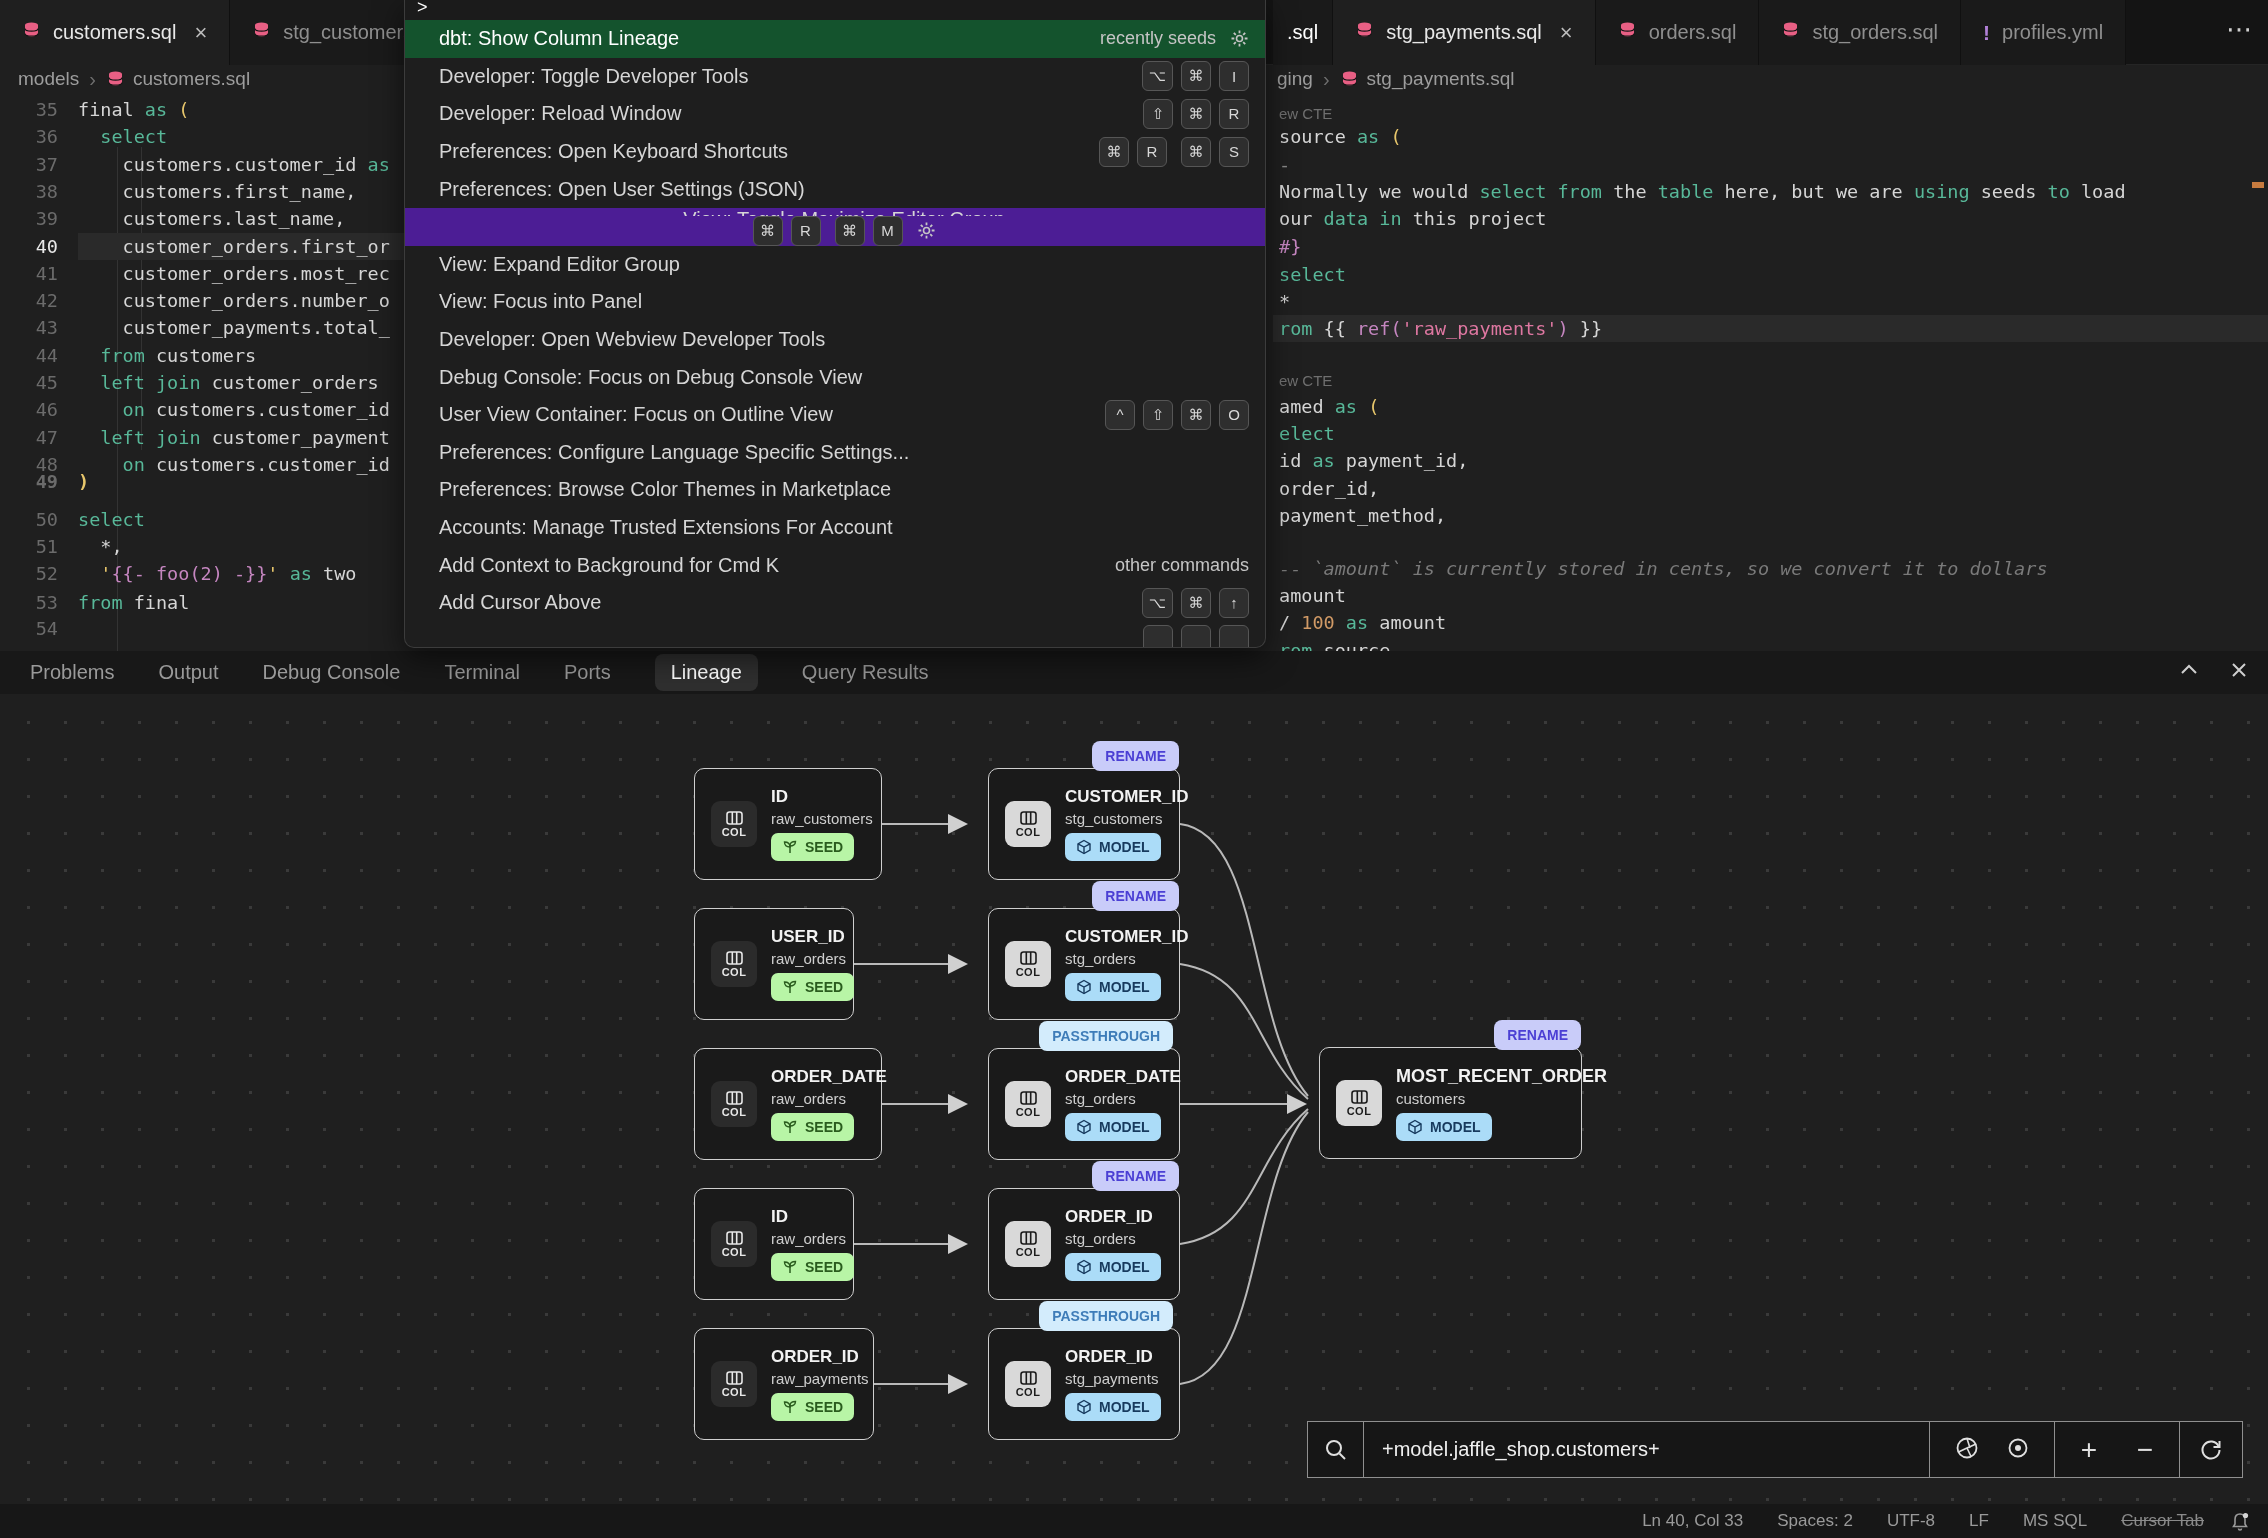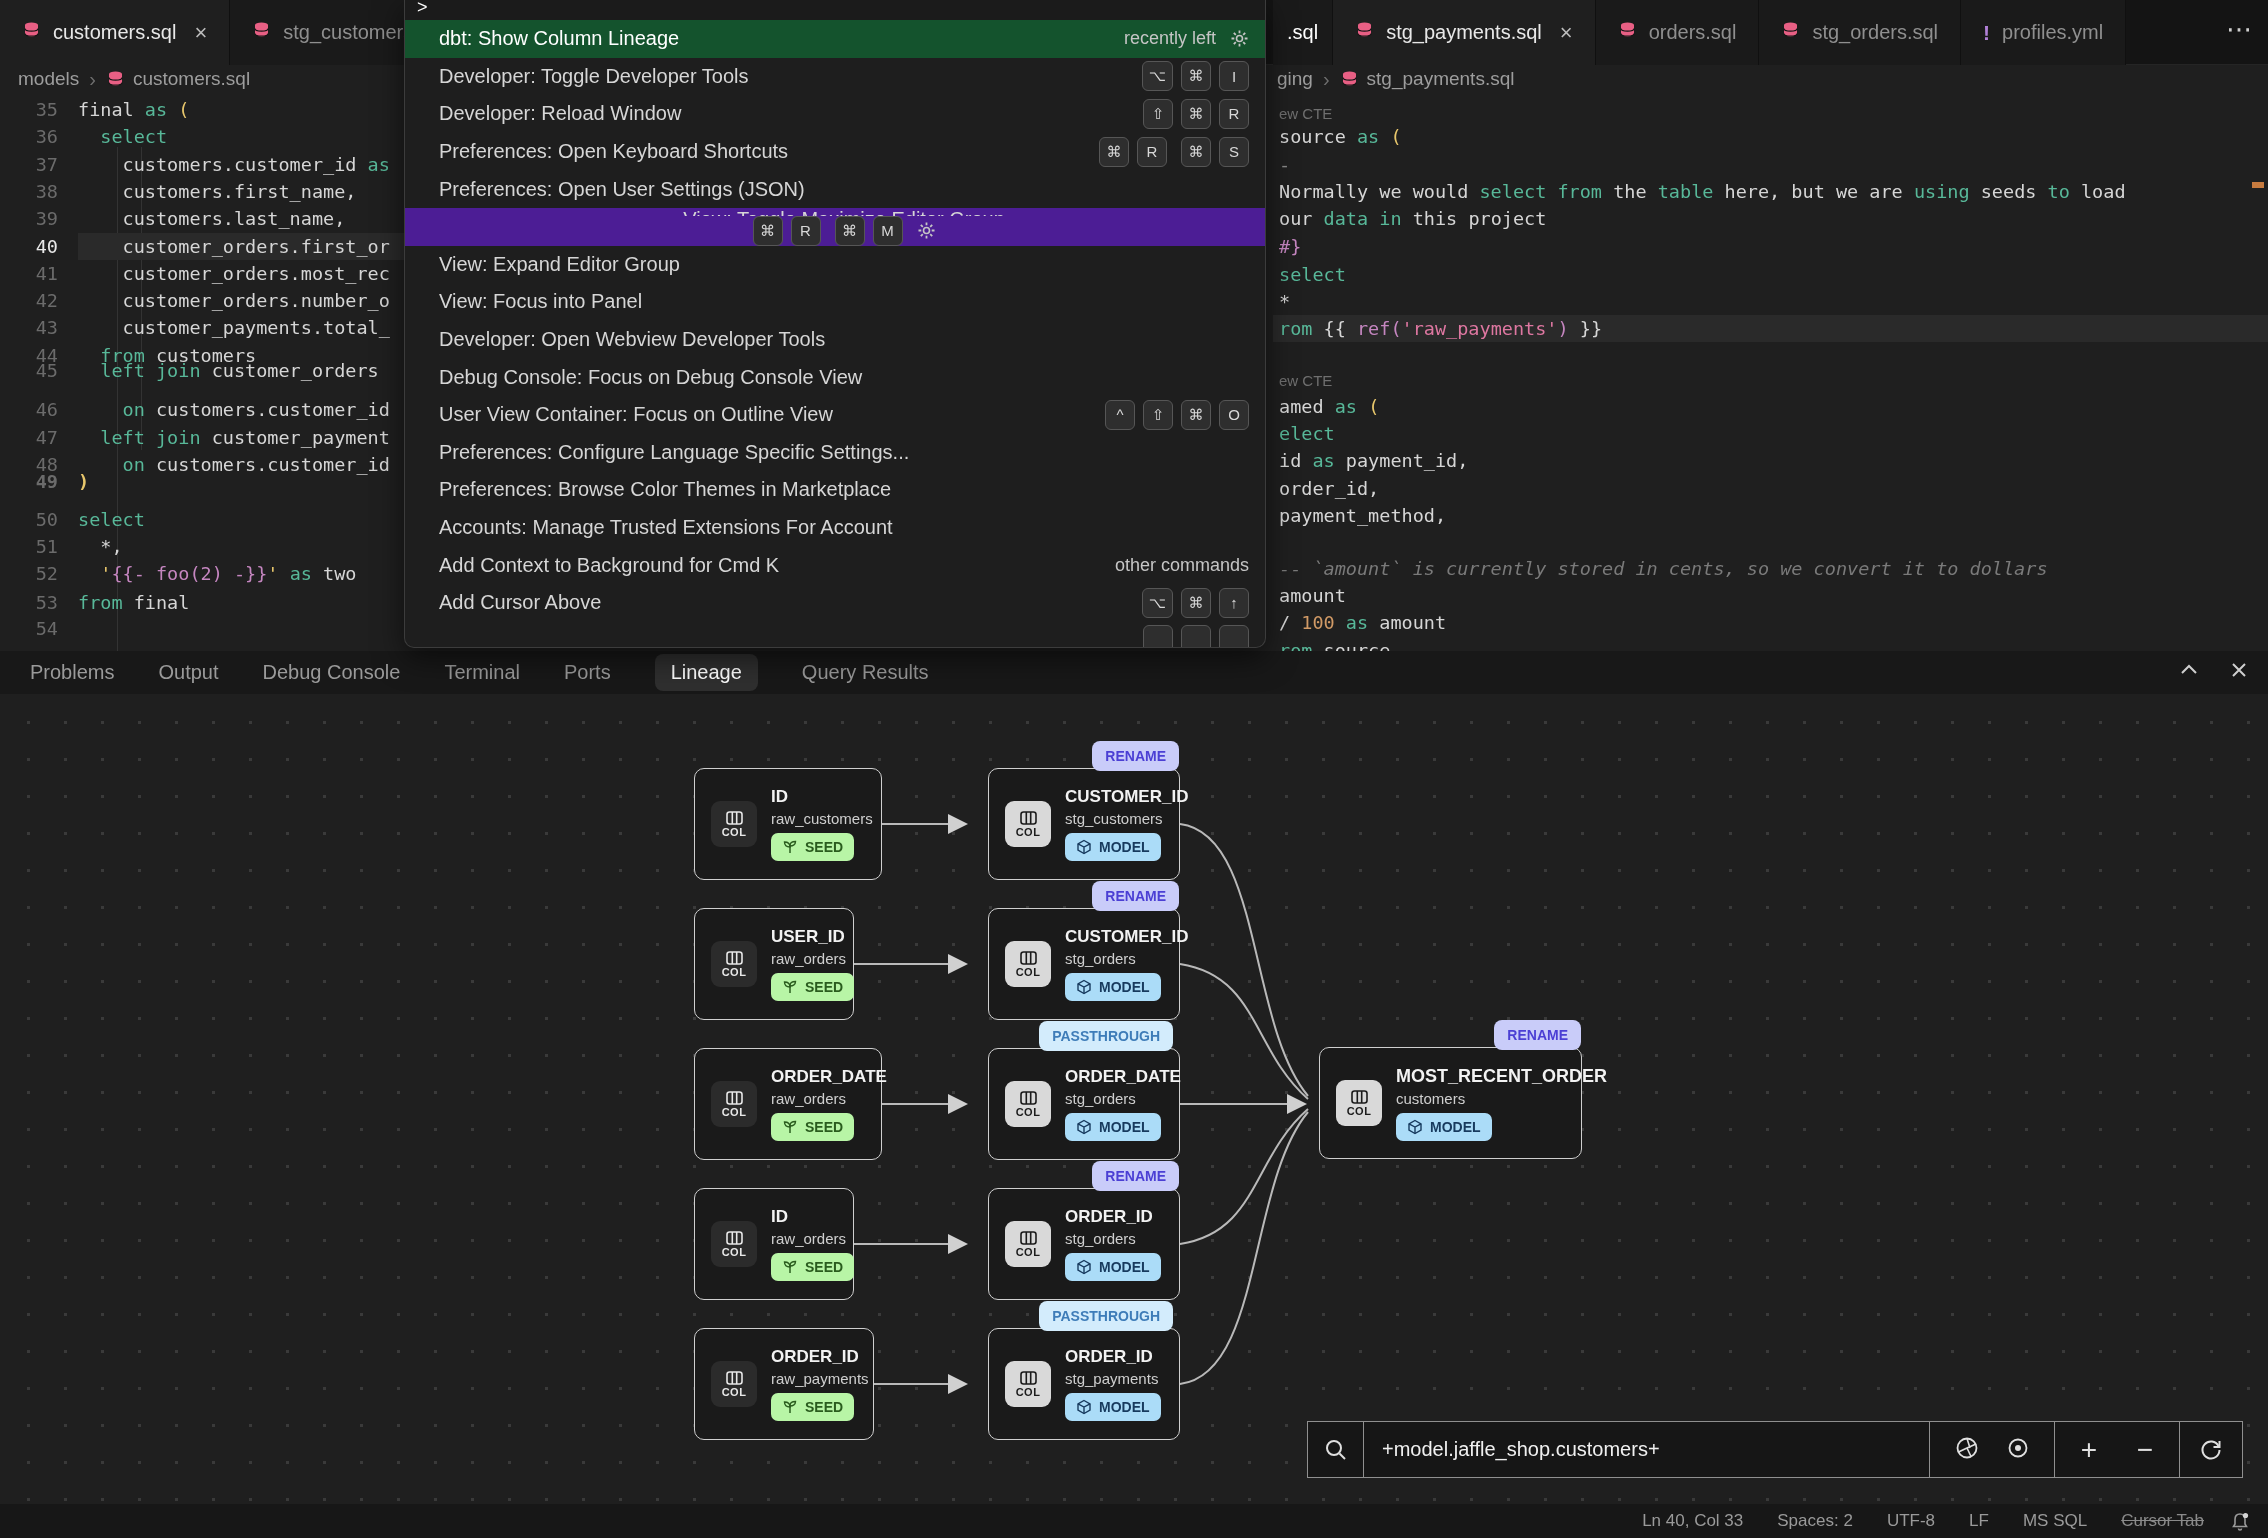--- a/index.html
+++ b/index.html
@@ -204,21 +204,21 @@
   <div class="codeline" style="top: 3px;"><span class="ln">35</span><span class="code"><span class="seg p">final </span><span class="seg k">as </span><span class="seg y">(</span></span></div>
       <div class="codeline" style="top: 30.3px;"><span class="ln">36</span><span class="code"><span class="seg k">  select</span></span></div>
       <div class="codeline" style="top: 57.6px;"><span class="ln">37</span><span class="code"><span class="seg p">    customers.customer_id </span><span class="seg k">as</span></span></div>
       <div class="codeline" style="top: 84.9px;"><span class="ln">38</span><span class="code"><span class="seg p">    customers.first_name,</span></span></div>
       <div class="codeline" style="top: 112.2px;"><span class="ln">39</span><span class="code"><span class="seg p">    customers.last_name,</span></span></div>
       <div class="codeline" style="top: 139.5px;"><div class="hl" style="left: 78px; right: 0px;"></div><span class="ln cur">40</span><span class="code"><span class="seg p">    customer_orders.first_or</span></span></div>
       <div class="codeline" style="top: 166.8px;"><span class="ln">41</span><span class="code"><span class="seg p">    customer_orders.most_rec</span></span></div>
       <div class="codeline" style="top: 194.1px;"><span class="ln">42</span><span class="code"><span class="seg p">    customer_orders.number_o</span></span></div>
       <div class="codeline" style="top: 221.4px;"><span class="ln">43</span><span class="code"><span class="seg p">    customer_payments.total_</span></span></div>
       <div class="codeline" style="top: 248.7px;"><span class="ln">44</span><span class="code"><span class="seg k">  from </span><span class="seg p">customers</span></span></div>
-      <div class="codeline" style="top: 264px; padding-left: 36px;"><span class="ln">45</span><span class="code"><span class="seg k">  left join </span><span class="seg p">customer_orders</span></span></div>
+      <div class="codeline" style="top: 276px; padding-left: 36px;"><span class="ln">45</span><span class="code"><span class="seg k">  left join </span><span class="seg p">customer_orders</span></span></div>
       <div class="codeline" style="top: 303.3px;"><span class="ln">46</span><span class="code"><span class="seg k">    on </span><span class="seg p">customers.customer_id</span></span></div>
       <div class="codeline" style="top: 330.6px;"><span class="ln">47</span><span class="code"><span class="seg k">  left join </span><span class="seg p">customer_payment</span></span></div>
       <div class="codeline" style="top: 357.9px;"><span class="ln">48</span><span class="code"><span class="seg k">    on </span><span class="seg p">customers.customer_id</span></span></div>
       <div class="codeline" style="top: 375px; font-weight: bold;"><span class="ln">49</span><span class="code"><span class="seg y">)</span></span></div>
       <div class="codeline" style="top: 412.5px;"><span class="ln">50</span><span class="code"><span class="seg k">select</span></span></div>
       <div class="codeline" style="top: 439.8px;"><span class="ln">51</span><span class="code"><span class="seg p">  *,</span></span></div>
       <div class="codeline" style="top: 467.1px;"><span class="ln">52</span><span class="code"><span class="seg p">  </span><span class="seg y">'</span><span class="seg j">{{- foo(2) -}}</span><span class="seg y">'</span><span class="seg p"> </span><span class="seg k">as </span><span class="seg p">two</span></span></div>
       <div class="codeline" style="top: 496px;"><span class="ln">53</span><span class="code"><span class="seg k">from </span><span class="seg p">final</span></span></div>
       <div class="codeline" style="top: 521.7px;"><span class="ln">54</span><span class="code"></span></div>
     </div>
@@ -244,21 +244,21 @@
       <div class="codeline" style="top: 544px;"><span class="code"><span class="seg k">rom </span><span class="seg p">source</span></span></div>
     </div>
   <div class="scroll-marker" style="left:2252px; top:182px; width:12px; height:6px;"></div>
 
   <div class="palette">
     <div class="palette-input">&gt;</div>
     <div id="palette-rows">
         <div class="prow selected">
           <span class="lbl">dbt: Show Column Lineage</span>
           <span class="right">
-            <span class="rtext">recently left</span>
+            <span class="rtext">recently seeds</span>
             <span class="gear">
               <svg width="19" height="19" viewBox="0 0 19 19">
                 <circle cx="9.5" cy="9.5" r="3" fill="none" stroke="currentColor" stroke-width="1.6"></circle>
                 <g stroke="currentColor" stroke-width="1.8">
                   <path d="M9.5 1.5 V4.3 M9.5 14.7 V17.5 M1.5 9.5 H4.3 M14.7 9.5 H17.5 M3.8 3.8 L5.8 5.8 M13.2 13.2 L15.2 15.2 M15.2 3.8 L13.2 5.8 M5.8 13.2 L3.8 15.2"></path>
                 </g>
               </svg>
             </span>
           </span>
         </div>

